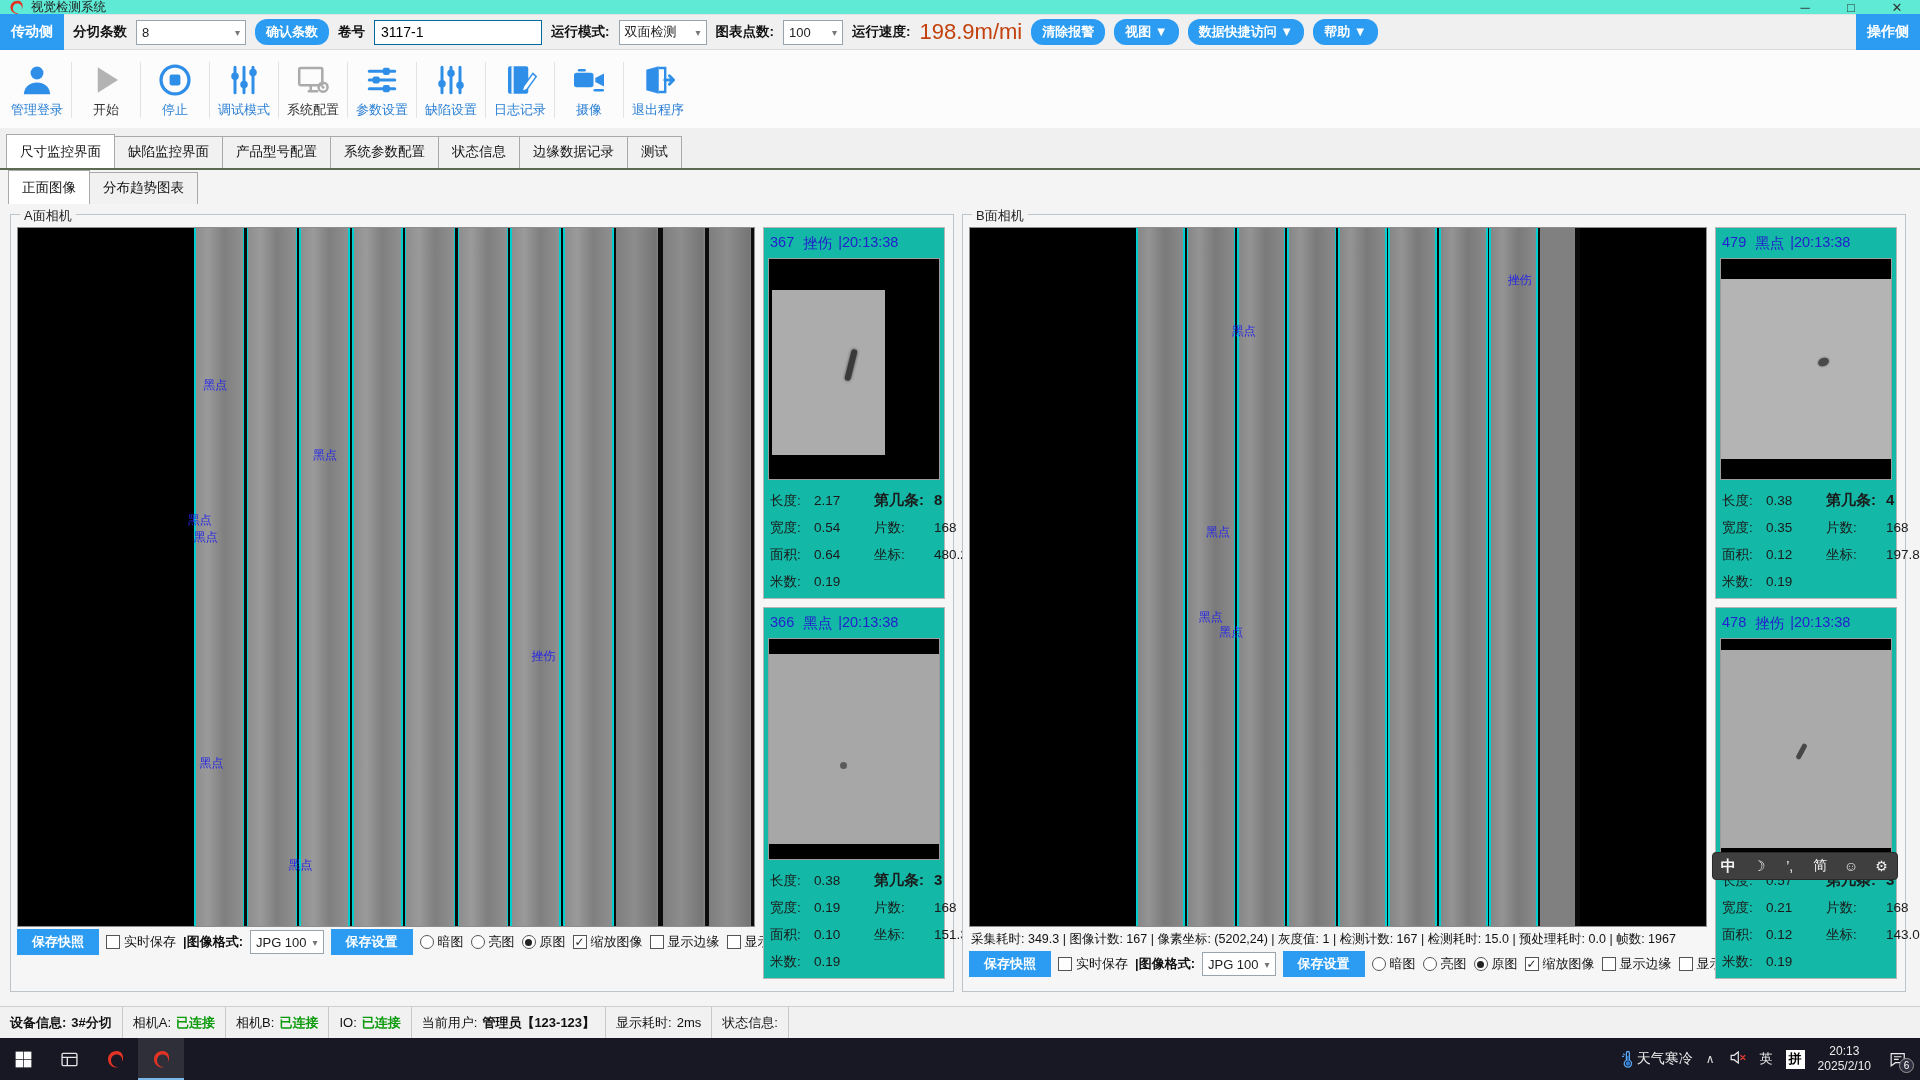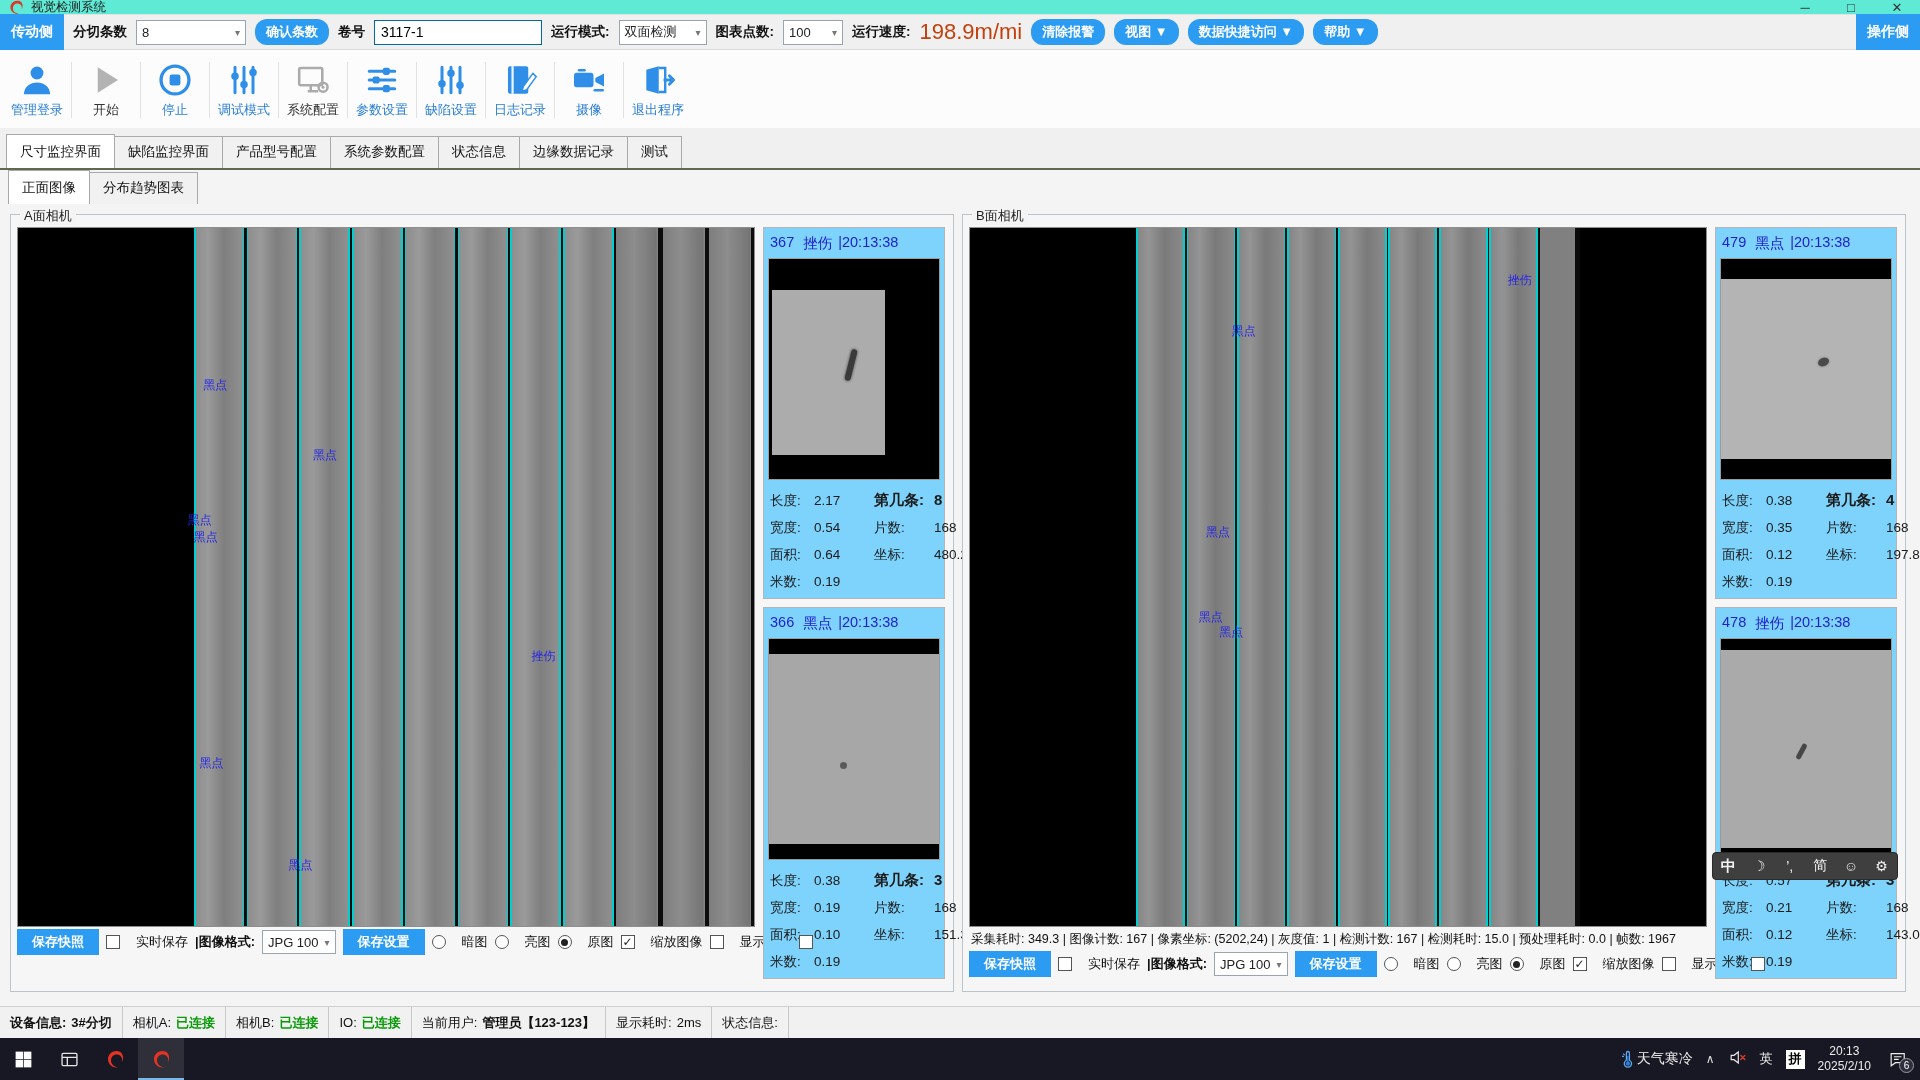--- a/index.html
+++ b/index.html
@@ -68,31 +68,31 @@
     var(--cyan,#00cfcf) 0px,var(--cyan,#00cfcf) 1.5px,
     #868686 1.5px,#949494 13px,#7a7a7a 29px,#8a8a8a 47px,
     var(--cyan,#00cfcf) 47px,var(--cyan,#00cfcf) 48.5px,
     #0a0a0a 48.5px,#0a0a0a 50.5px);}
   .plainB{left:570px;width:40px;background:linear-gradient(90deg,#808080 0 88%,#0b0b0b 88% 100%);}
   .annot{position:absolute;transform:translate(-50%,-50%);color:var(--annot,#2626e6);font-size:12px;white-space:nowrap;z-index:2;}
   .cam-stats{height:22px;padding:4px 2px 0;font-size:12.5px;color:#111;white-space:nowrap;overflow:hidden;}
   .cam-controls{display:flex;align-items:center;gap:7px;height:30px;font-size:13px;color:#111;white-space:nowrap;}
   .cbtn{border:none;background:var(--accent,#2b9cf2);color:#fff;font-size:13px;font-weight:bold;height:26px;
     padding:0 15px;font-family:inherit;}
-  .opt{display:inline-flex;align-items:center;gap:16px;}
+  .opt{display:inline-flex;align-items:center;gap:4px;}
   .cb{width:14px;height:14px;border:1px solid #555;background:#fff;display:inline-flex;align-items:center;justify-content:center;position:relative;}
   .cb.on::after{content:"✓";font-size:12px;color:#222;line-height:1;}
   .rbtn{width:14px;height:14px;border:1px solid #555;border-radius:50%;background:#fff;display:inline-flex;align-items:center;justify-content:center;}
   .rbtn.on::after{content:"";width:7px;height:7px;border-radius:50%;background:#222;}
   .flabel{font-weight:bold;}
   .combo.small{height:24px;width:88px;}
 
   
   .defect-col{width:182px;display:flex;flex-direction:column;gap:8px;}
-  .defect-card{background:#7dd3fc;border:1px solid #b5b5b5;height:372px;display:flex;flex-direction:column;padding:2px 4px;}
+  .defect-card{background:#14b8a6;border:1px solid #b5b5b5;height:372px;display:flex;flex-direction:column;padding:2px 4px;}
   .d-header{font-size:14.5px;color:var(--dheader,#2222cc);padding:4px 2px 5px;display:flex;}
   .d-id{margin-right:9px;} .d-type{margin-right:6px;}
   .d-thumb{flex:0 0 222px;background:#000;position:relative;border:1px solid #9c9c9c;overflow:hidden;}
   .tgray{position:absolute;}
   .tmark{position:absolute;display:block;}
   .d-info{display:grid;grid-template-columns:44px 60px 60px 1fr;row-gap:9px;padding:11px 2px 0;font-size:13.5px;align-items:baseline;color:#1a1a1a;}
   .big{font-weight:bold;font-size:15px;}
 
   
   .statusbar{height:32px;background:#f1f1f1;border-top:1px solid #cfcfcf;display:flex;align-items:stretch;

